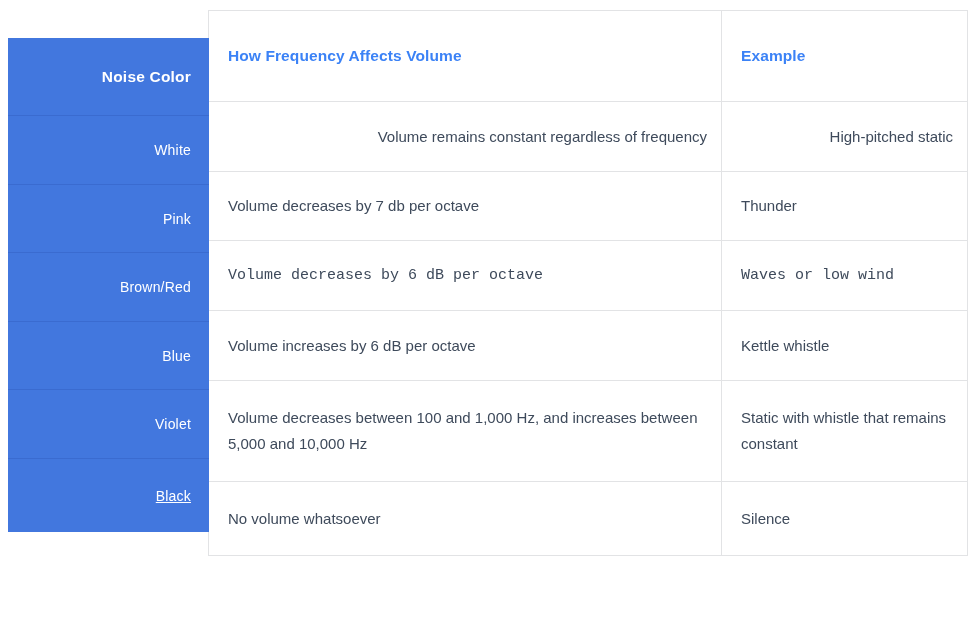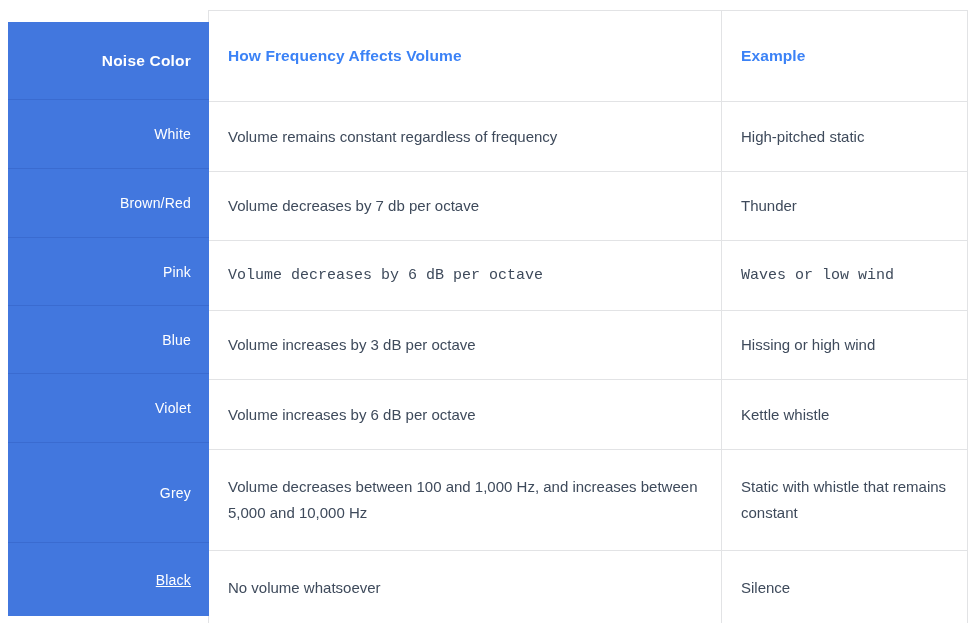--- a/index.html
+++ b/index.html
@@ -52,21 +52,21 @@
   }
   table.noise-table td {
     font-size: 15px;
     font-weight: normal;
     color: #3e4a5b;
     line-height: 1.72;
     padding: 0 14px 0 19px;
   }
 
   tr.r-h   th { height: 90px; }
-  tr.r-1   td { height: 69px; }
+  tr.r-1   td { height: 69px; text-align: right; }
   tr.r-2   td { height: 68px; }
   tr.r-3   td { height: 69px; font-family: Liberation Mono, monospace; }
   tr.r-4   td { height: 68px; }
   tr.r-5   td { height: 69px; }
   tr.r-6   td { height: 100px; }
   tr.r-7   td { height: 73px; }
 
   
   #color-col {
     position: absolute;
@@ -85,20 +85,21 @@
     align-items: center;
     justify-content: flex-end;
     border-bottom: 1px solid #3a6bd0;
     font-size: 14px;
     letter-spacing: .2px;
   }
   .color-cell.head {
     height: 78px;
     font-weight: bold;
     font-size: 15.5px;
+    margin-top: 16px;
   }
   .color-cell.h69 { height: 69px; }
   .color-cell.h68 { height: 68px; }
   .color-cell.h100 { height: 100px; }
   .color-cell.h73 { height: 73px; border-bottom: none; text-decoration: underline; }
 </style>
 </head>
 <body>
 
 <div id="table-wrap">
@@ -120,43 +121,38 @@
         <td>High-pitched static</td>
       </tr>
       <tr class="r-2">
         <td>Volume decreases by 7 db per octave</td>
         <td>Thunder</td>
       </tr>
       <tr class="r-3">
         <td>Volume decreases by 6 dB per octave</td>
         <td>Waves or low wind</td>
       </tr>
-      <tr class="r-4">
-        <td>Volume increases by 3 dB per octave</td>
-        <td>Hissing or high wind</td>
-      </tr>
       <tr class="r-5">
         <td>Volume increases by 6 dB per octave</td>
         <td>Kettle whistle</td>
       </tr>
       <tr class="r-6">
         <td>Volume decreases between 100 and 1,000 Hz, and increases between 5,000 and 10,000 Hz</td>
         <td>Static with whistle that remains constant</td>
       </tr>
       <tr class="r-7">
         <td>No volume whatsoever</td>
         <td>Silence</td>
       </tr>
     </tbody>
   </table>
 
   <div id="color-col">
     <div class="color-cell head">Noise Color</div>
     <div class="color-cell h69">White</div>
+    <div class="color-cell h68">Pink</div>
     <div class="color-cell h69">Brown/Red</div>
-    <div class="color-cell h68">Pink</div>
     <div class="color-cell h68">Blue</div>
     <div class="color-cell h69">Violet</div>
-    <div class="color-cell h100">Grey</div>
     <div class="color-cell h73">Black</div>
   </div>
 
 </div>
 
 </body></html>

